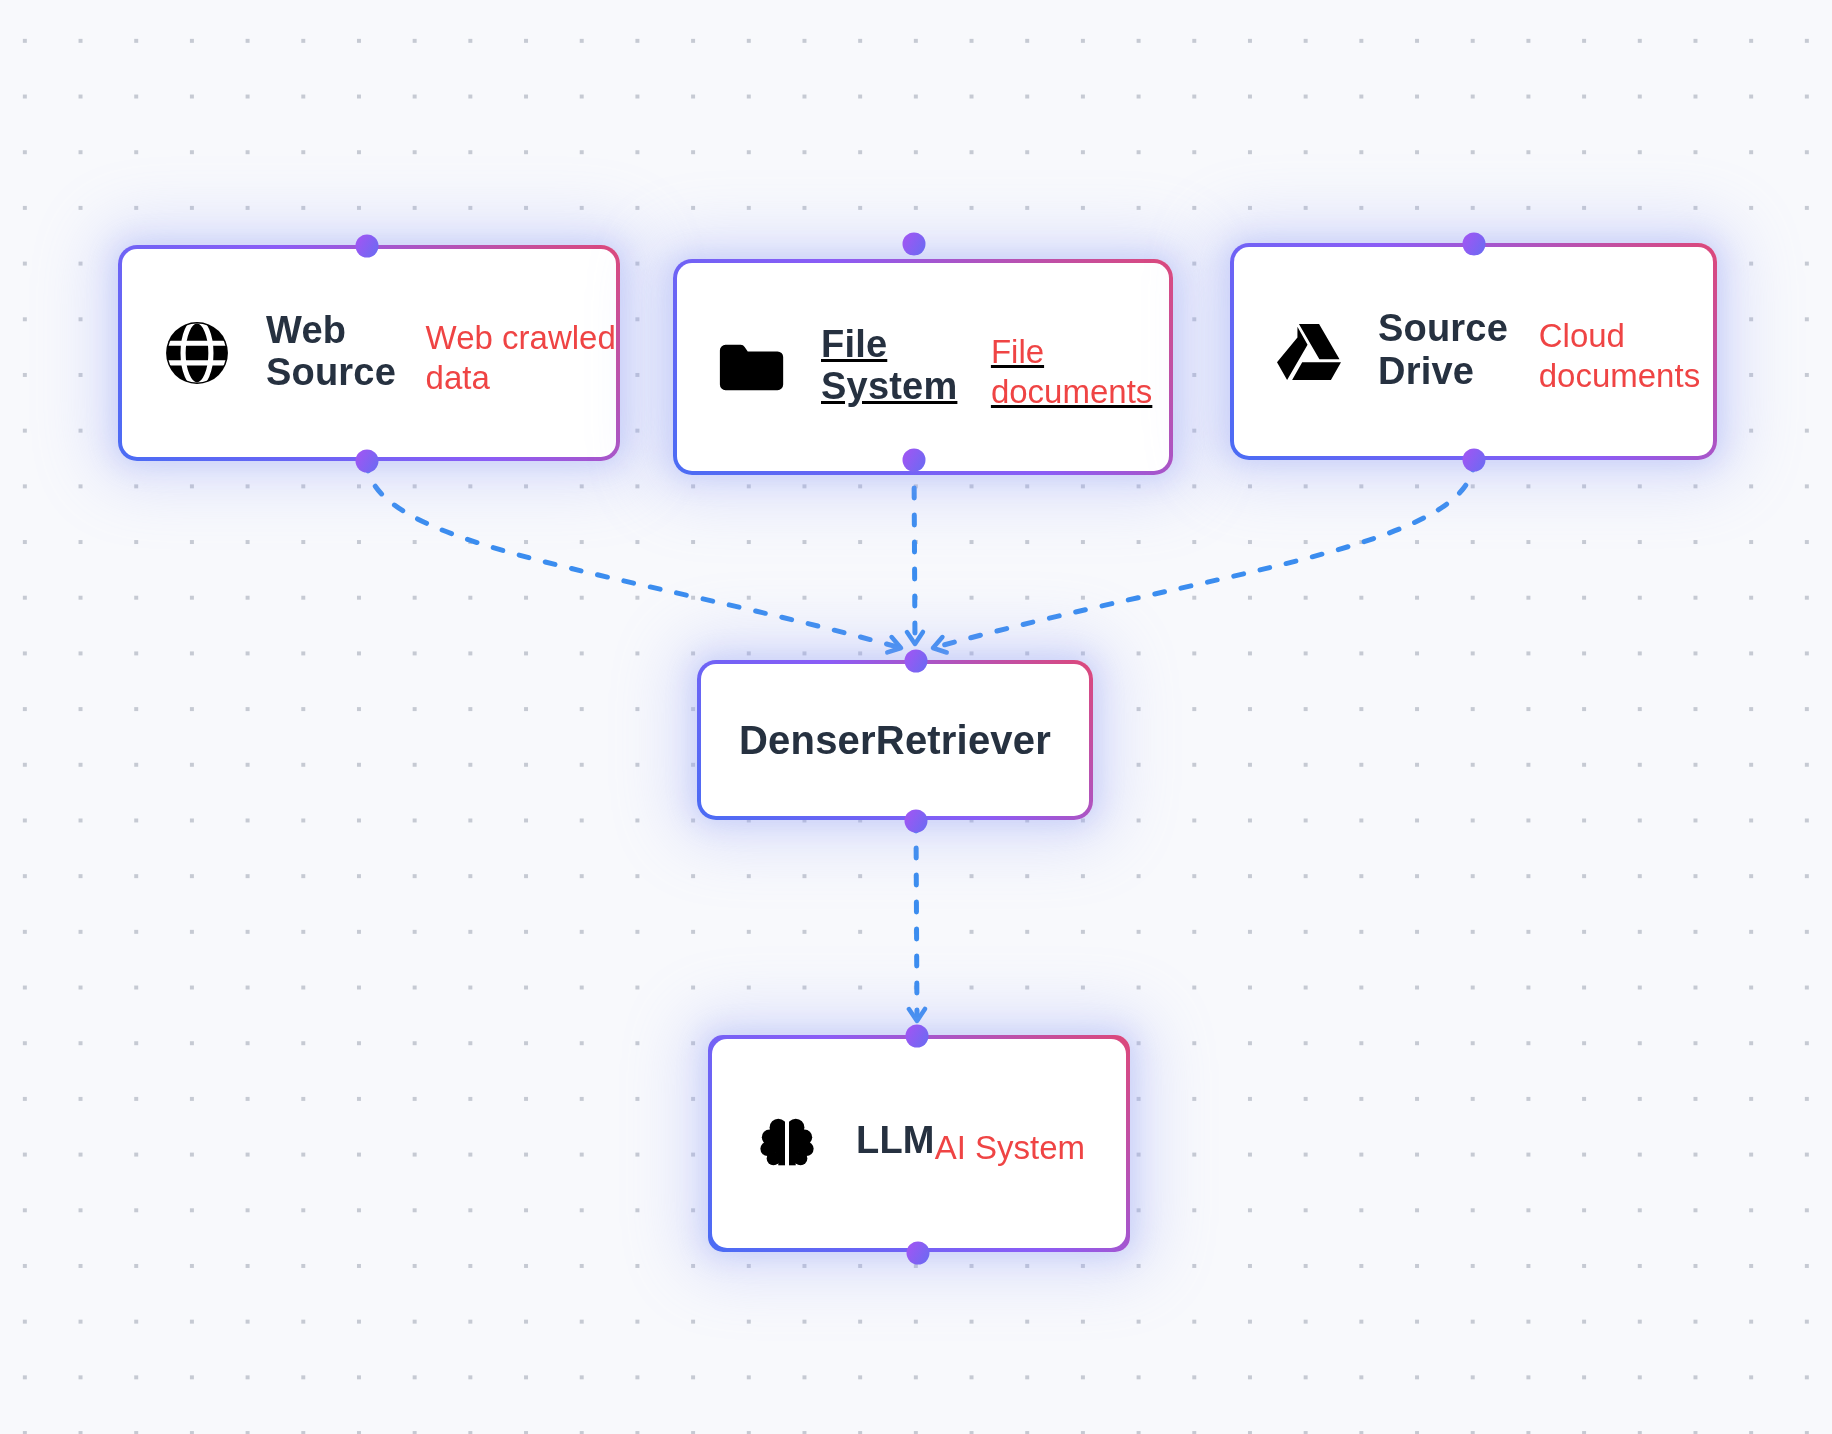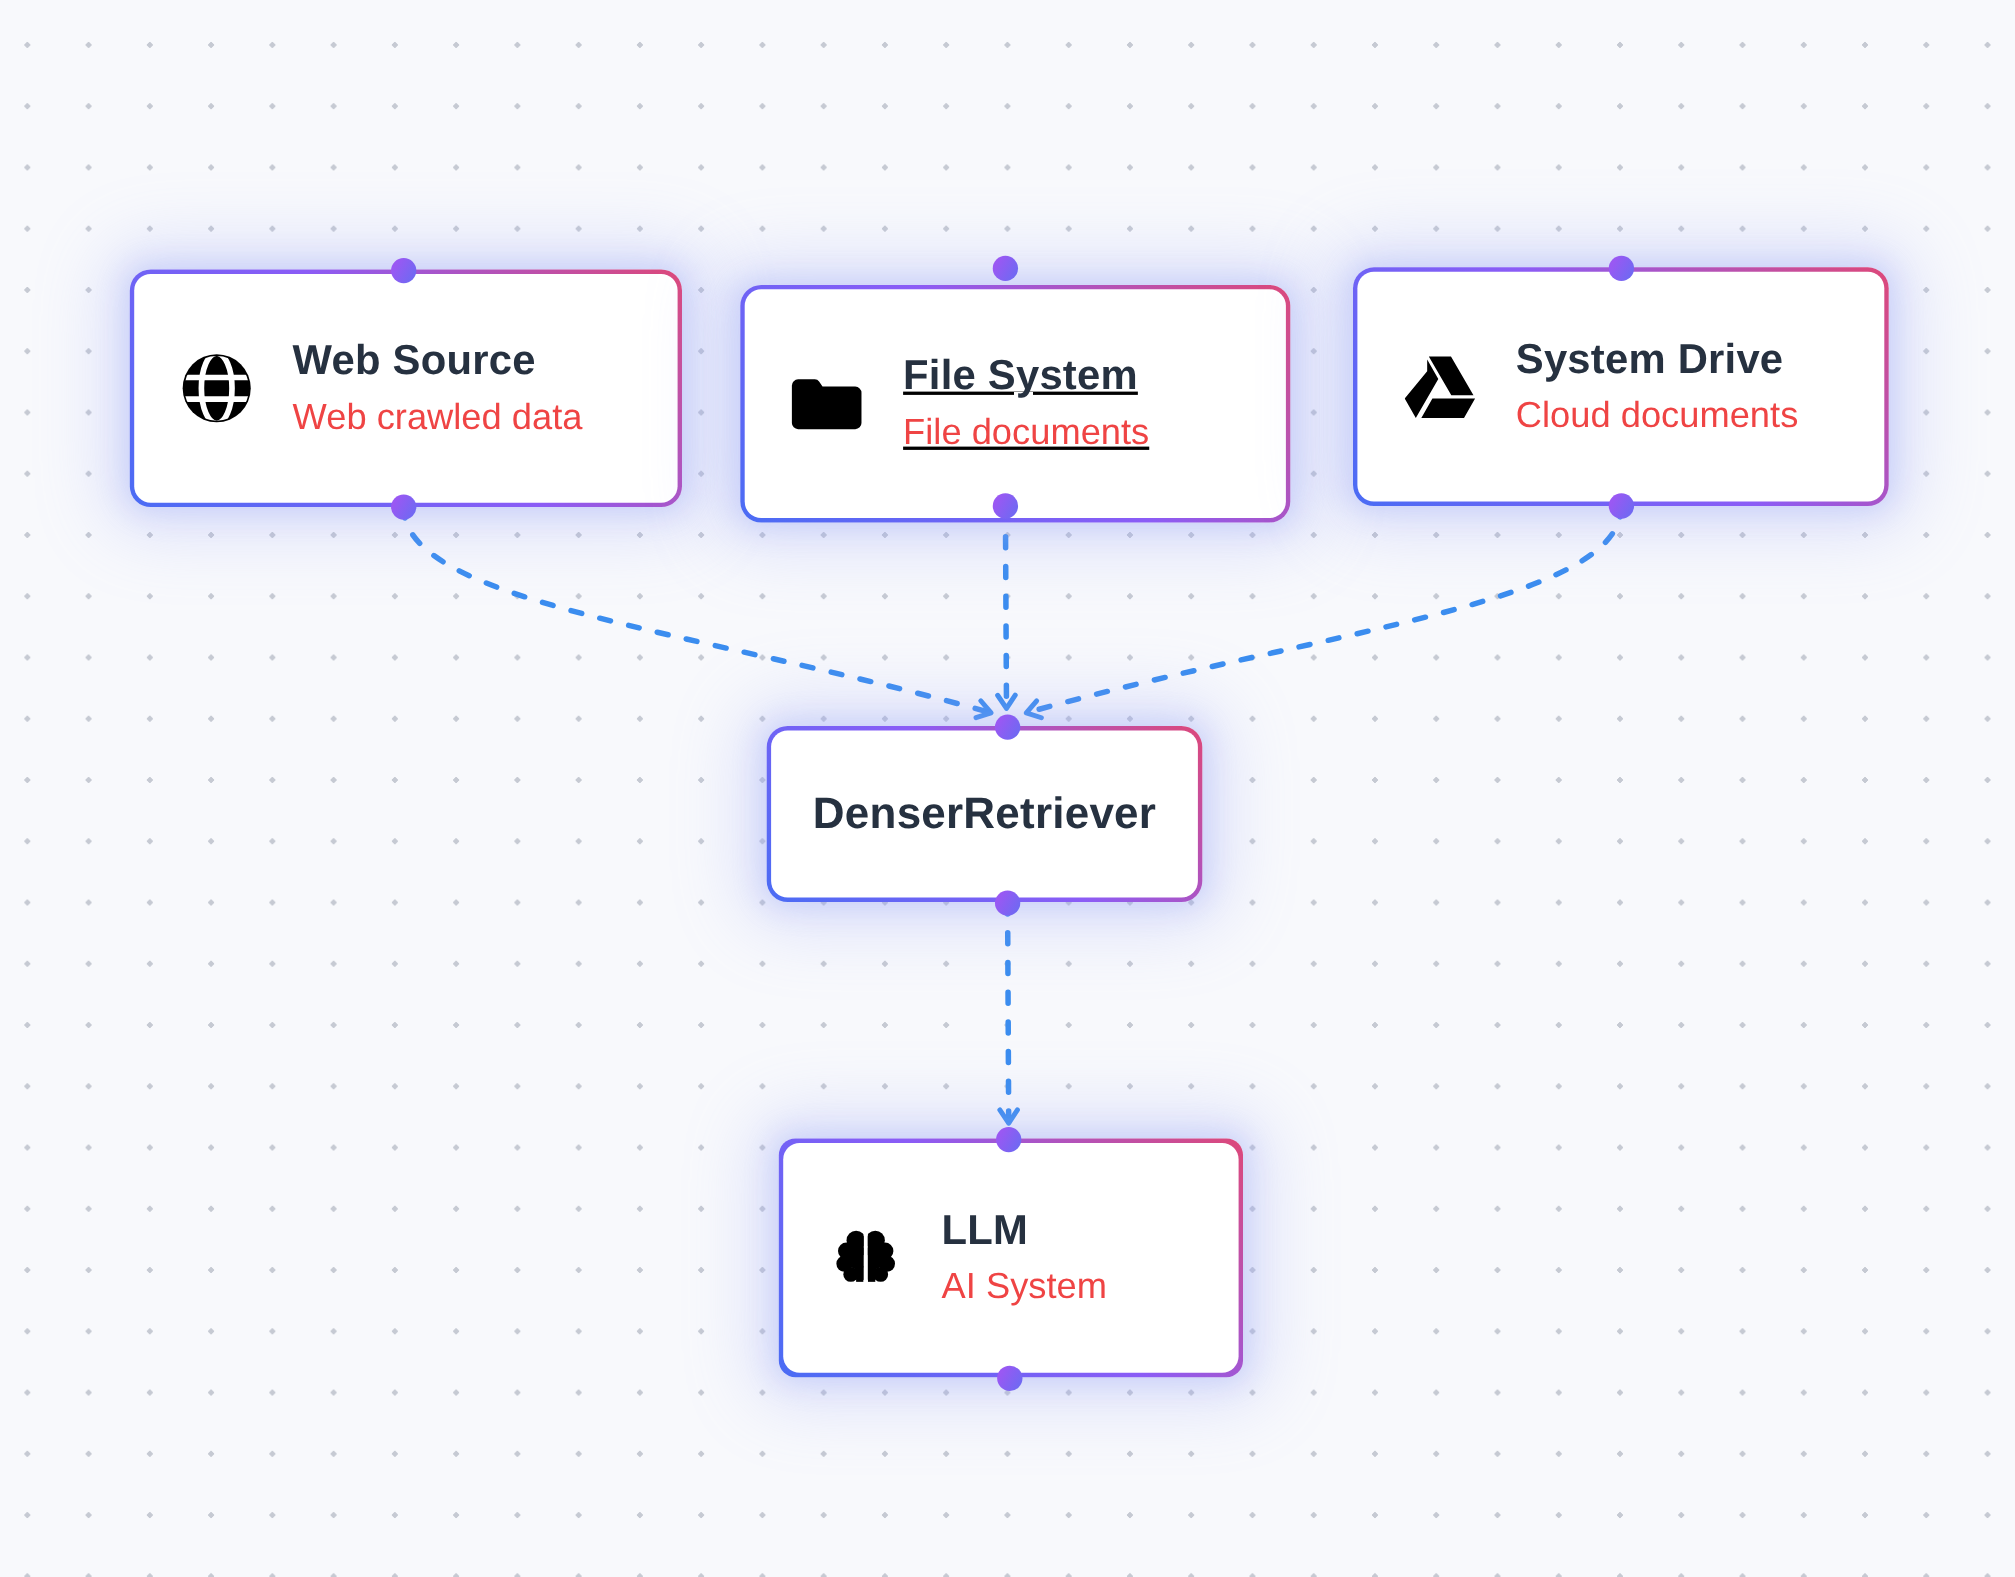--- a/index.html
+++ b/index.html
@@ -22,21 +22,21 @@
     background:linear-gradient(45deg,#4a6cf4 0%,#8b5cf6 52%,#dd4879 100%);
     box-shadow:0 0 24px 6px rgba(150,163,248,.30), 0 0 62px 24px rgba(150,163,248,.26);
   }
   .node-inner{
     width:100%;height:100%;box-sizing:border-box;
     background:#ffffff;border-radius:15px;
     display:flex;align-items:center;
     padding-left:40px;
   }
   .icon-wrap{flex:0 0 70px;display:flex;align-items:center;justify-content:center;margin-right:34px;}
-  .text-col{display:flex;flex-direction:column;}
+  .text-col{display:flex;}
   .node-title{font-size:38px;font-weight:700;color:#263140;line-height:1.12;letter-spacing:.2px;}
   .node-sub{font-size:33px;color:#ef4444;line-height:1.2;margin-top:9px;}
   
   #node-web-source{left:118px;top:245px;width:502px;height:216px;box-sizing:border-box;}
   #node-file-system{left:673px;top:259px;width:500px;height:216px;box-sizing:border-box;text-decoration:underline;}
   #node-google-drive{left:1230px;top:243px;width:487px;height:217px;box-sizing:border-box;}
   #node-denser-retriever{left:697px;top:660px;width:396px;height:160px;box-sizing:border-box;}
   #node-llm{left:708px;top:1035px;width:422px;height:217px;box-sizing:border-box;border-radius:15px;}
   #node-denser-retriever .node-inner{justify-content:center;padding-left:0;}
   #node-denser-retriever .node-title{font-size:40px;}
@@ -104,21 +104,21 @@
   </div>
 
   <div class="node" id="node-google-drive">
     <div class="node-inner">
       <span class="icon-wrap">
         <svg viewBox="0 0 512 512" width="64" height="64">
           <path fill="#000" d="M339 314.9 175.4 32h161.2l163.6 282.9H339zm-137.5 23.6L120.9 480h310.5L512 338.5H201.5zm-38.1-199.1L0 338.5 80.8 480l163.6-282.9-80.9-142.6z"></path>
         </svg>
       </span>
       <span class="text-col">
-        <span class="node-title">System Drive</span>
+        <span class="node-title">Source Drive</span>
         <span class="node-sub">Cloud documents</span>
       </span>
     </div>
   </div>
 
   <div class="node" id="node-denser-retriever">
     <div class="node-inner">
       <span class="node-title">DenserRetriever</span>
     </div>
   </div>

